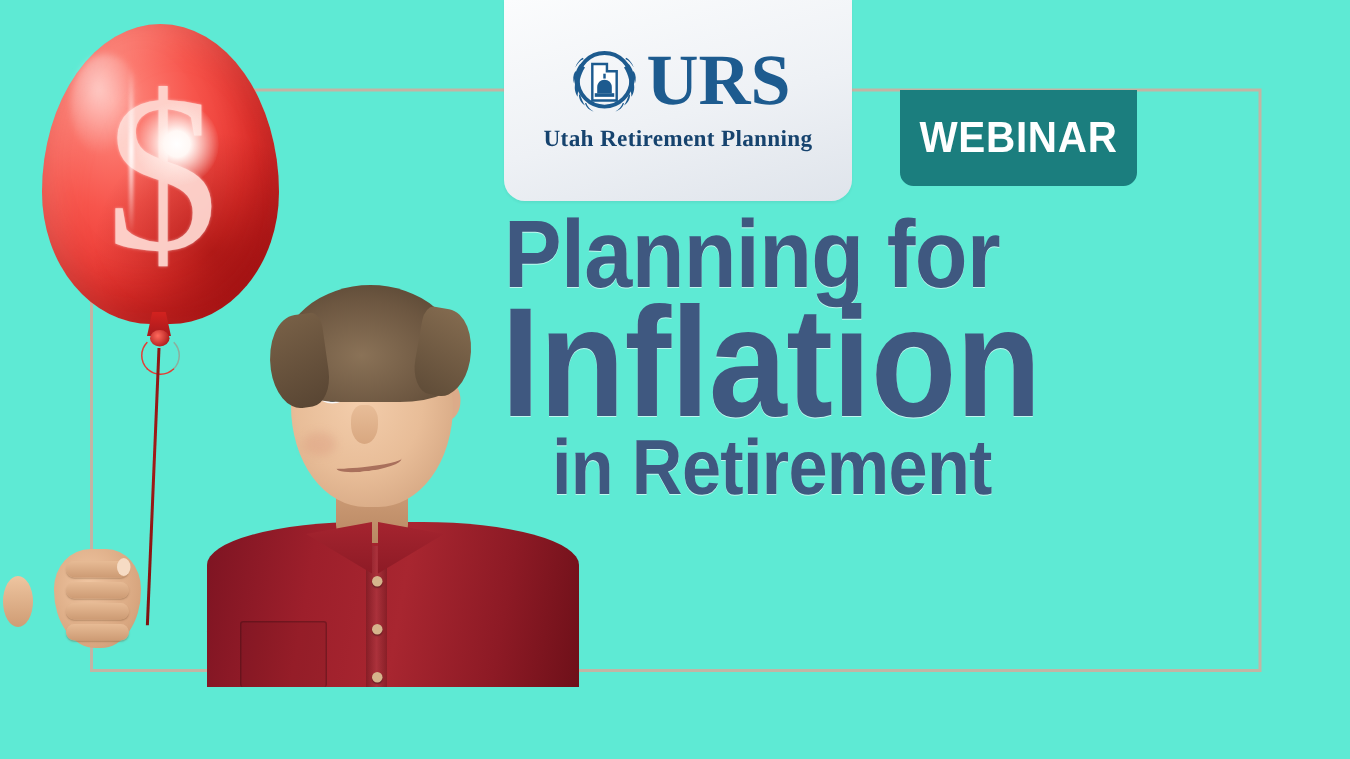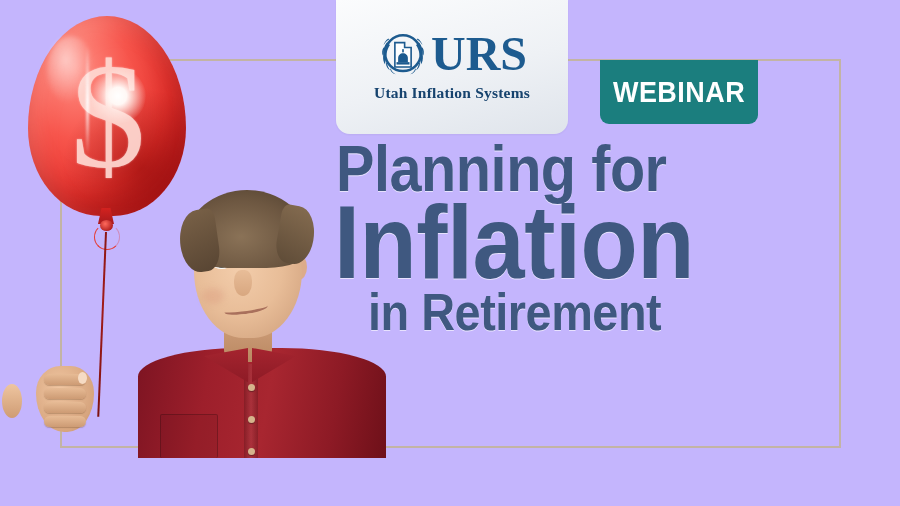--- a/index.html
+++ b/index.html
@@ -2,21 +2,21 @@
 <html><head>
 <meta charset="utf-8">
 <style>
   * { margin:0; padding:0; box-sizing:border-box; }
   html,body { width:900px; height:506px; overflow:hidden; }
   body {
     background:#ffffff;
     font-family:"Liberation Sans", sans-serif;
     position:relative;
   }
-  #stage { position:absolute; inset:0; width:900px; height:506px; background:#c4b5fd; overflow:hidden; }
+  #stage { position:absolute; inset:0; width:900px; height:506px; background:#5eead4; overflow:hidden; }
 
   
   .frame {
     position:absolute;
     left:60px; top:59px; width:781px; height:389px;
     border:2px solid #c3b4a4;
     background:transparent;
     z-index:2;
   }
 
@@ -287,21 +287,21 @@
 
           <path d="M22 18h12v6h8v24H22z" fill="#ffffff" stroke="#1d5b8f" stroke-width="2"></path>
 
           <path d="M26 42h12v-5c0-3.4-2.7-6-6-6s-6 2.6-6 6z" fill="#1d5b8f"></path>
           <rect x="31" y="26" width="2" height="4" fill="#1d5b8f"></rect>
           <rect x="24" y="42" width="16" height="3" fill="#1d5b8f"></rect>
         </svg>
       </span>
       <span class="ursword">URS</span>
     </div>
-    <div class="logo-sub">Utah Inflation Systems</div>
+    <div class="logo-sub">Utah Retirement Planning</div>
   </div>
 
   <div class="webinar">
     <span>WEBINAR</span>
   </div>
 
   <div class="headline">
     <div class="hl hl1">Planning for</div>
     <div class="hl hl2">Inflation</div>
     <div class="hl hl3">in Retirement</div>

